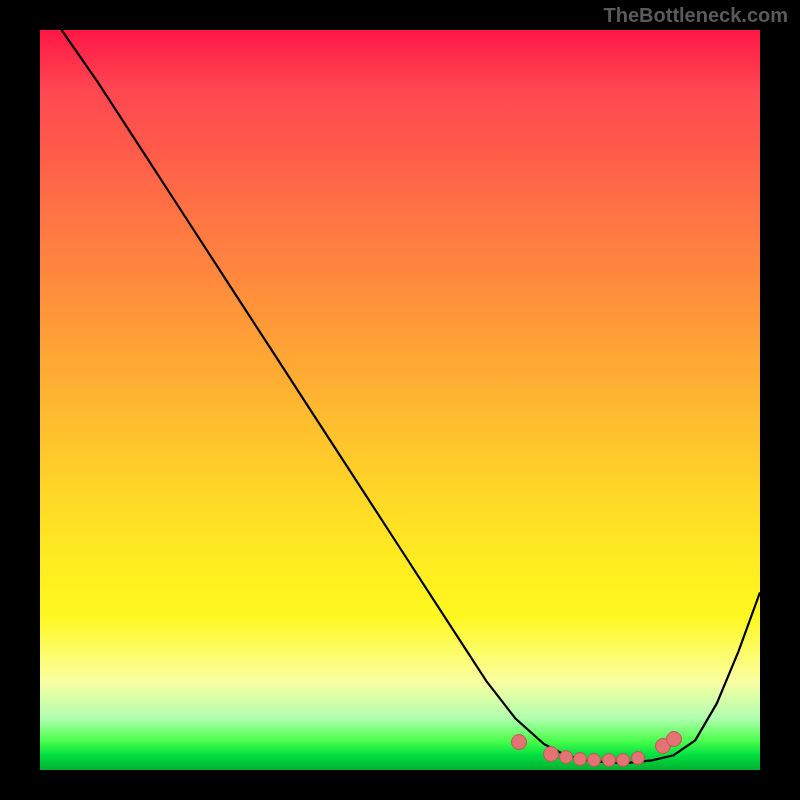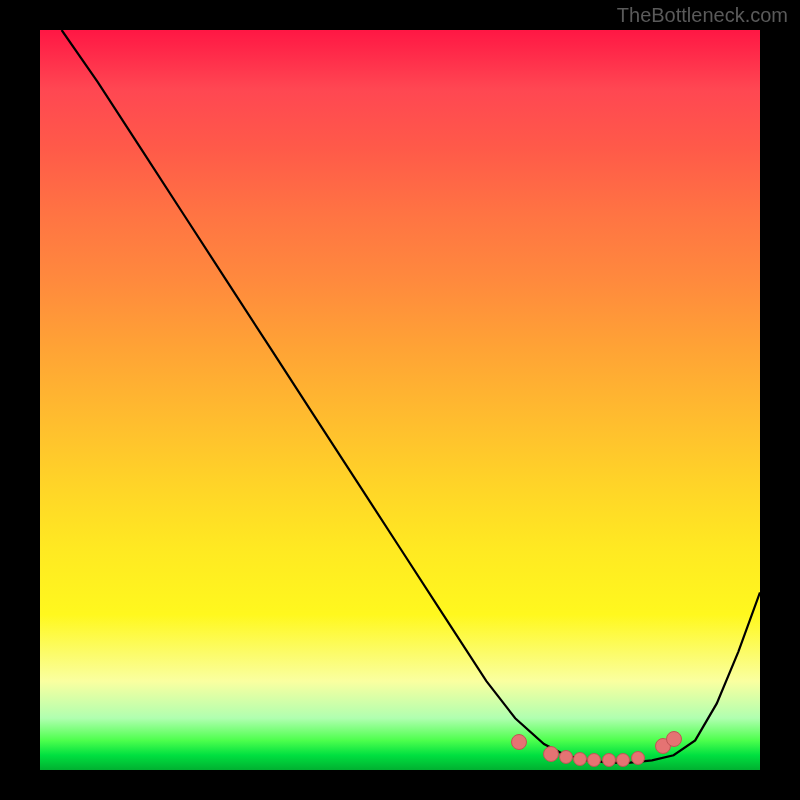--- a/index.html
+++ b/index.html
@@ -10,21 +10,21 @@
     position: relative;
     overflow: hidden;
     font-family: Arial, sans-serif;
   }
   .watermark {
     position: absolute;
     top: 4px;
     right: 12px;
     color: #5a5a5a;
     font-size: 20px;
-    font-weight: normal;
+    font-weight: bold;
     z-index: 10;
     margin-left: 44px;
   }
   .plot-area {
     position: absolute;
     left: 40px;
     top: 30px;
     width: 720px;
     height: 740px;
     background: linear-gradient(to bottom,

